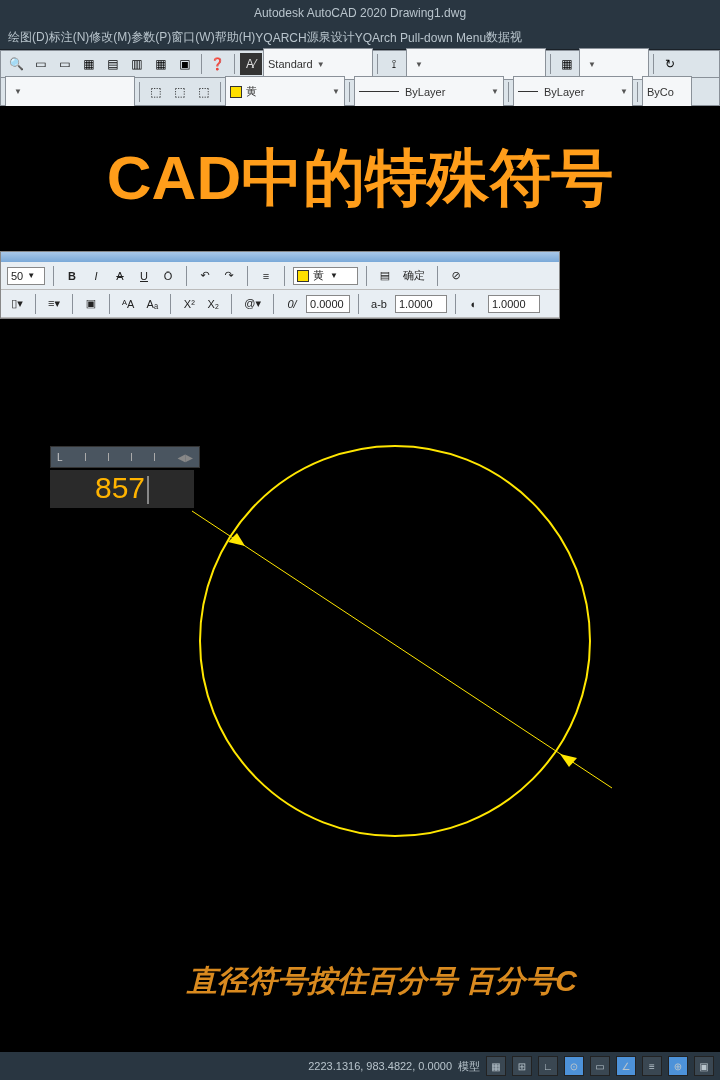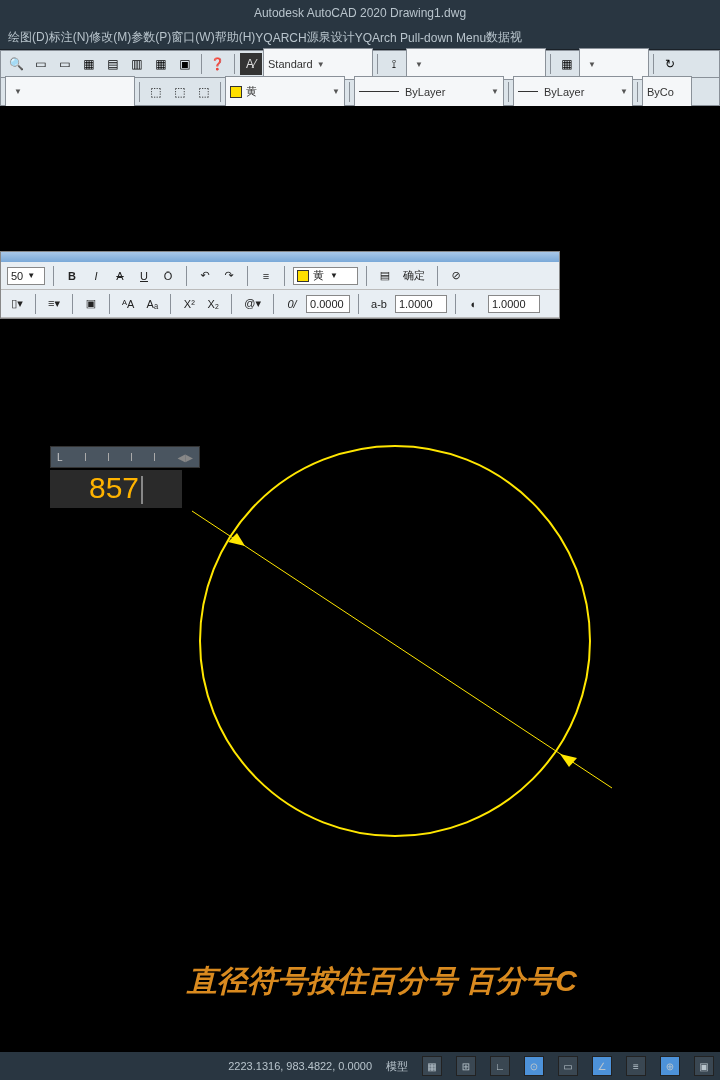--- a/index.html
+++ b/index.html
@@ -19,26 +19,26 @@
 .mtext-bar{position:absolute;top:145px;left:0;width:560px;background:#e8eef3;border:1px solid #888;}
 .mtext-title{height:10px;background:linear-gradient(#a9c8e8,#7aa9d8);}
 .mtext-row{height:28px;display:flex;align-items:center;padding:0 6px;gap:4px;border-bottom:1px solid #bbb;font-size:11px;color:#222;}
 .mbtn{height:20px;min-width:20px;padding:0 3px;display:inline-flex;align-items:center;justify-content:center;border:1px solid transparent;cursor:pointer;}
 .field{height:18px;border:1px solid #888;background:#fff;padding:0 3px;font-size:11px;display:inline-flex;align-items:center;}
 .dim-editor{position:absolute;top:340px;left:50px;}
 .ruler{width:150px;height:22px;background:#4a5560;border:1px solid #333;display:flex;align-items:center;justify-content:space-between;padding:0 6px;}
 .ruler-tick{width:1px;height:8px;background:#aaa;}
 .ruler-L{color:#ccc;font-size:10px;}
 .ruler-arrows{color:#888;font-size:10px;}
-.dim-input{margin-top:2px;width:132px;height:38px;background:#2a2a2a;color:#ffb300;font-size:30px;font-family:monospace;text-align:center;position:relative;}
+.dim-input{margin-top:2px;width:144px;height:38px;background:#2a2a2a;color:#ffb300;font-size:30px;font-family:monospace;text-align:center;position:relative;}
 .cursor{display:inline-block;width:2px;height:28px;background:#888;vertical-align:middle;margin-left:2px;animation:blink 1s infinite;}
 @keyframes blink{50%{opacity:0;}}
 svg.geom{position:absolute;top:0;left:0;}
 .subtitle{position:absolute;bottom:50px;left:0;right:0;text-align:center;font-size:30px;font-style:italic;font-weight:600;color:#d98a1f;text-shadow:0 2px 3px rgba(0,0,0,.8);margin-left:44px;}
-.statusbar{position:absolute;bottom:0;left:0;right:0;height:28px;background:#293641;display:flex;align-items:center;justify-content:flex-end;padding:0 6px;gap:14px;color:#b8c4cc;font-size:11px;}
+.statusbar{position:absolute;bottom:0;left:0;right:0;height:28px;background:#293641;display:flex;align-items:center;justify-content:flex-end;padding:0 6px;gap:6px;color:#b8c4cc;font-size:11px;}
 .status-btn{width:20px;height:20px;background:#3a4752;display:inline-flex;align-items:center;justify-content:center;border:1px solid #222;cursor:pointer;font-size:10px;}
 .status-btn.on{background:#4d92d9;}
 </style>
 </head>
 <body>
 
 <div class="titlebar">Autodesk AutoCAD 2020   Drawing1.dwg</div>
 
 <div class="menubar">
   <span class="menu-item">绘图(D)</span>
@@ -113,20 +113,21 @@
       <span>ByLayer</span>
       <span class="arrow" style="margin-left:auto;">▼</span>
     </span>
   <span class="sep"></span>
   <span class="combo" style="width:50px;">
       <span>ByCo</span>
     </span>
 </div>
 
 <div class="canvas">
+  <div class="bigtitle">CAD中的特殊符号</div>
 
   <div class="mtext-bar">
     <div class="mtext-title"></div>
     <div class="mtext-row">
       <span class="field" style="width:38px;">
           <span>50</span>
           <span style="margin-left:4px;font-size:8px;">▼</span>
         </span>
       <span class="sep"></span>
       <span class="mbtn">

